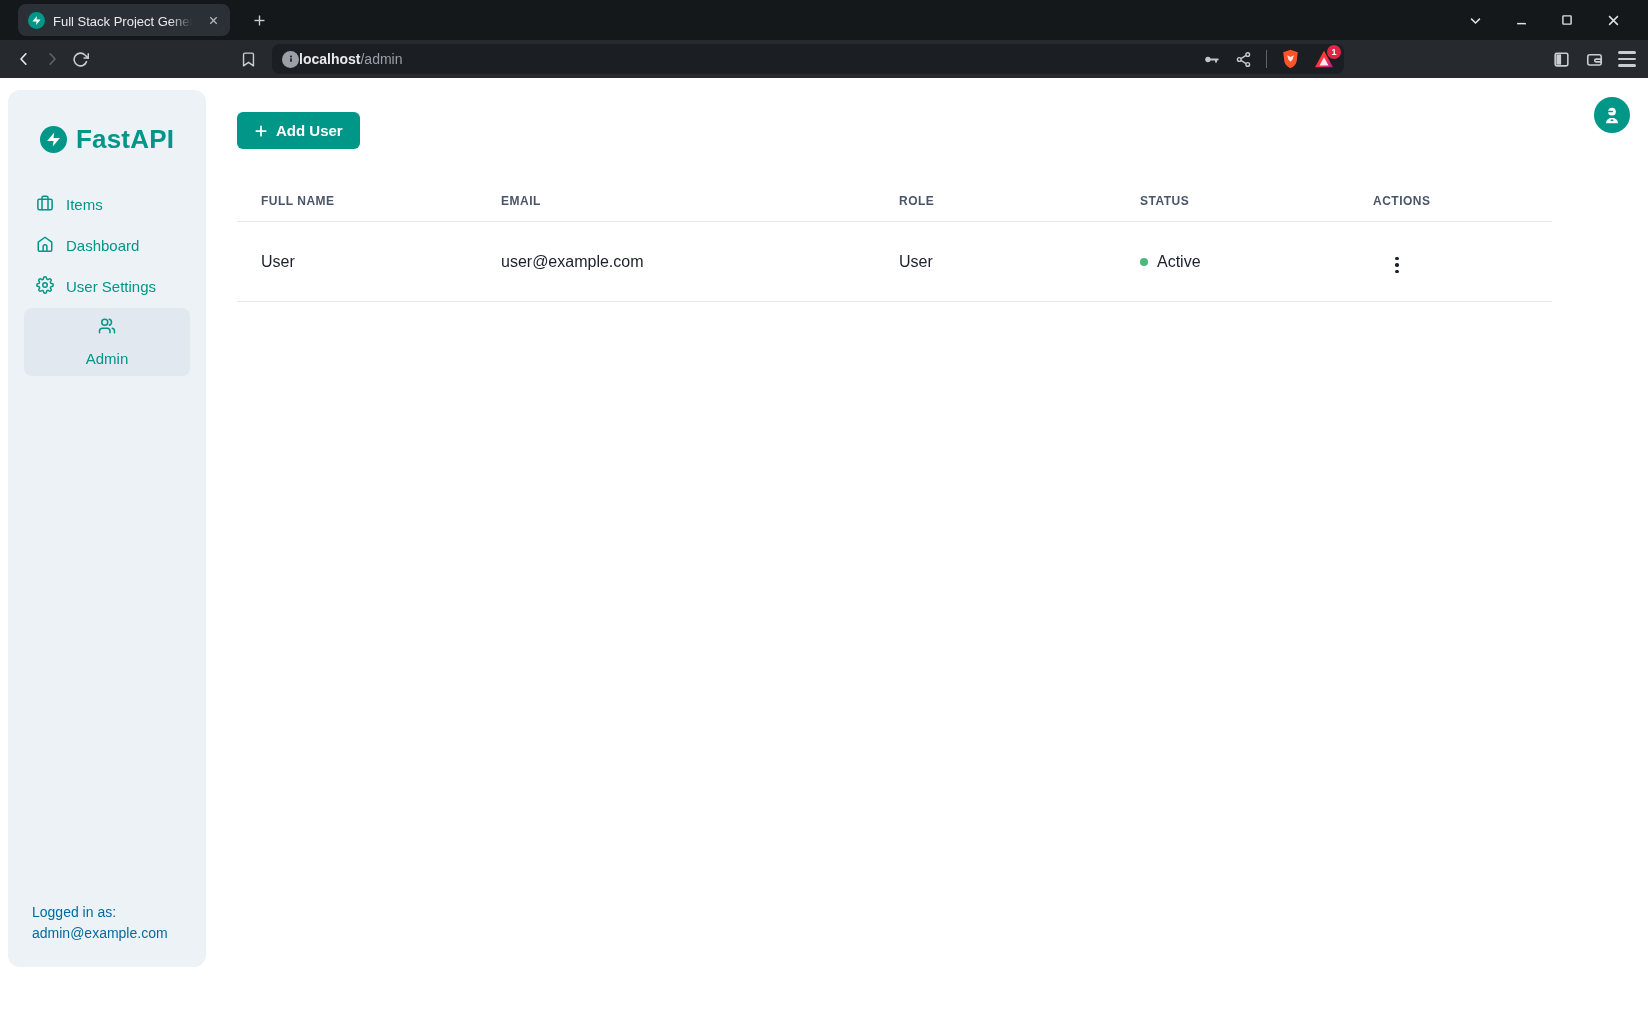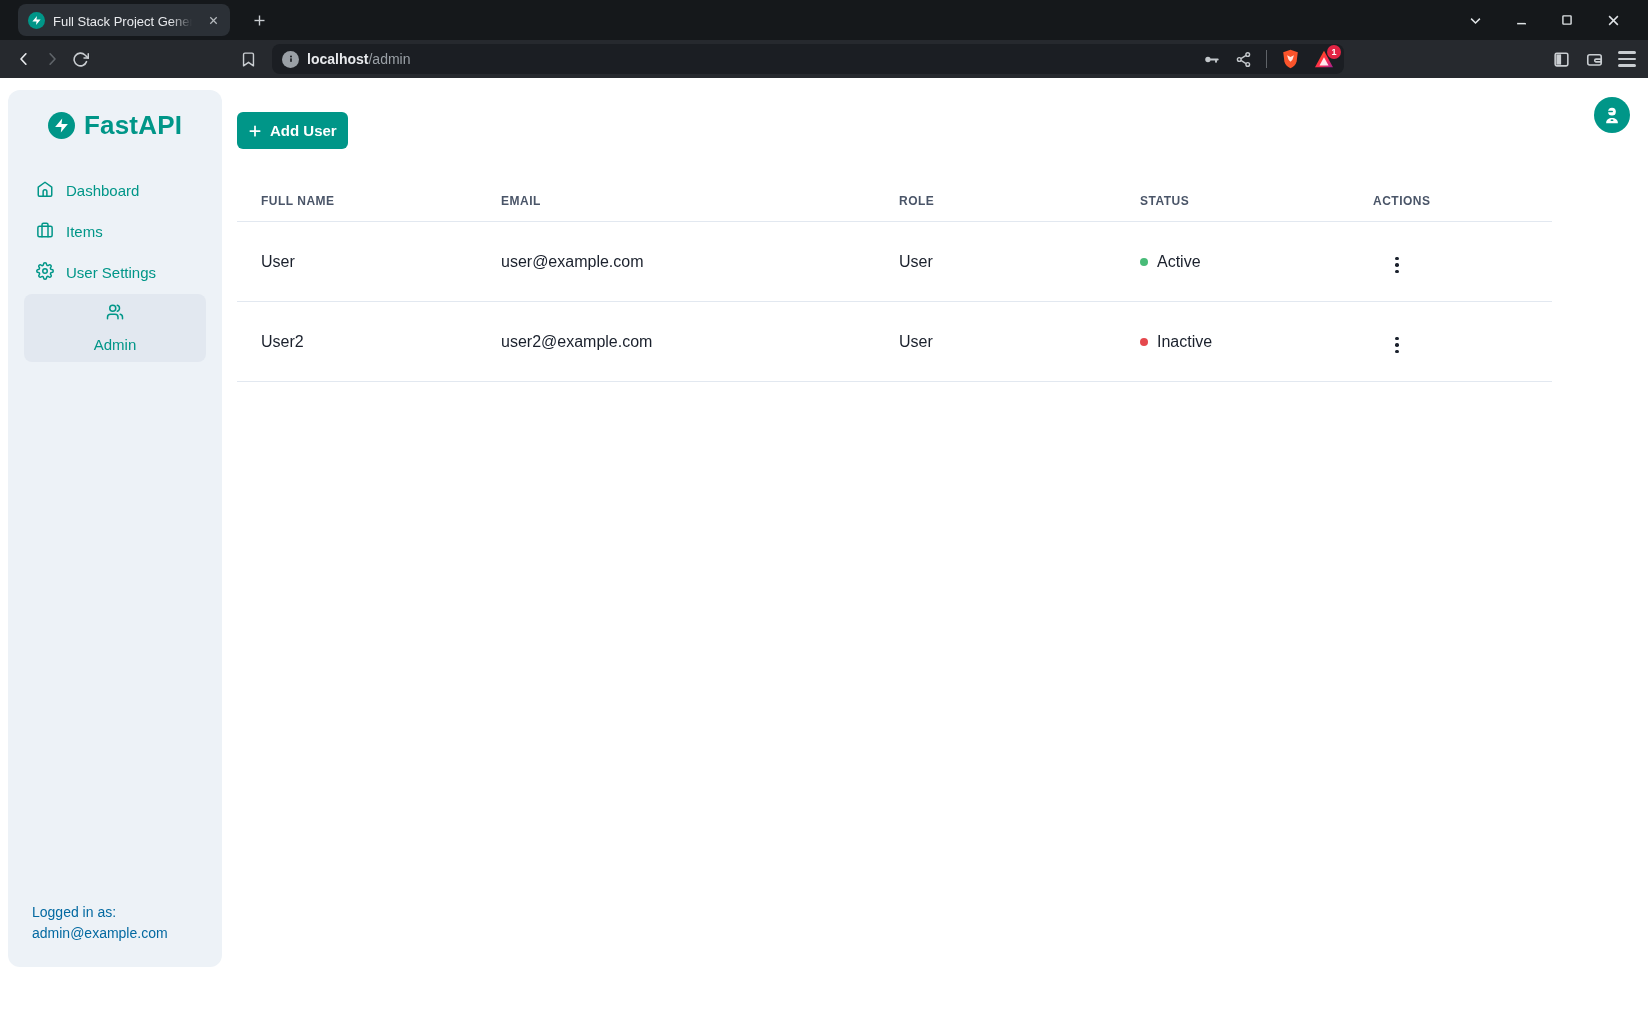--- a/index.html
+++ b/index.html
@@ -16,51 +16,51 @@
   .tab-title-wrap::after { content:""; position:absolute; right:0; top:0; bottom:0; width:26px; background:linear-gradient(90deg, rgba(43,48,54,0), #2b3036 85%); }
   .tab-close { width:18px; height:18px; border-radius:4px; display:flex; align-items:center; justify-content:center; flex:none; }
   .icon-btn svg, .tab-close svg { display:block; }
   .newtab { margin-left:16px; width:26px; height:26px; display:flex; align-items:center; justify-content:center; border-radius:50%; }
   .win-controls { margin-left:auto; display:flex; align-items:center; gap:20px; padding-right:8px; }
   .win-controls .icon-btn { width:26px; height:26px; display:flex; align-items:center; justify-content:center; }
 
   .toolbar { height:38px; background:#26292e; display:flex; align-items:center; padding:0 12px 0 10px; }
   .nav-btn { width:28px; height:28px; display:flex; align-items:center; justify-content:center; border-radius:50%; flex:none; }
   .toolbar-spacer { width:140px; }
-  .urlbar { margin-left:10px; height:30px; width:1072px; background:#1b1e23; border-radius:8px; display:flex; align-items:center; padding:0 10px; gap:8px; }
+  .urlbar { margin-left:10px; height:30px; width:1072px; background:#1b1e23; border-radius:8px; display:flex; align-items:center; padding:0 10px; gap:0; }
   .site-info { width:17px; height:17px; border-radius:50%; background:#9aa0a6; color:#1b1e23; display:flex; align-items:center; justify-content:center; flex:none; }
   .url-text { font-size:14px; }
   .url-host { color:#e8eaed; font-weight:bold; }
   .url-path { color:#9aa0a6; }
   .urlbar-right { margin-left:auto; display:flex; align-items:center; gap:14px; }
   .v-divider { width:1px; height:18px; background:#5f6368; }
   .badge-count { position:absolute; top:-5px; right:-7px; min-width:14px; height:14px; border-radius:7px; background:#e32444; color:#fff; font-size:9px; font-weight:bold; display:flex; align-items:center; justify-content:center; padding:0 3px; }
   .rewards-wrap { position:relative; }
   .toolbar-right { margin-left:auto; display:flex; align-items:center; gap:14px; }
   .hamburger { display:flex; flex-direction:column; gap:4px; }
   .hamburger span { width:18px; height:2.4px; background:#c9cdd1; border-radius:2px; }
 
   
   .content { position:absolute; top:78px; left:0; right:0; bottom:0; background:#fff; }
 
-  .sidebar { position:absolute; left:8px; top:12px; width:214px; height:877px; background:#EDF2F7; border-radius:12px; padding:20px 16px 0 16px; }
+  .sidebar { position:absolute; left:8px; top:12px; width:198px; height:877px; background:#EDF2F7; border-radius:12px; padding:34px 16px 0 16px; }
   .logo-row { display:flex; align-items:center; justify-content:center; gap:9px; }
   .logo-mark { width:27px; height:27px; border-radius:50%; background:#009688; display:flex; align-items:center; justify-content:center; }
   .logo-mark svg { width:17px; height:17px; }
   .logo-text { color:#009688; font-size:26px; font-weight:bold; letter-spacing:0.2px; }
   .nav { margin-top:30px; display:flex; flex-direction:column; gap:2px; }
   .nav-item { display:flex; align-items:center; gap:12px; padding:9px 12px; border-radius:8px; color:#009688; font-size:15px; cursor:pointer; }
   .nav-item.active { background:#E2E8F0;flex-direction:column; }
   .nav-item svg { flex:none; }
   .sidebar-footer { position:absolute; left:24px; bottom:22px; color:#0369a1; font-size:14px; line-height:1.55; }
 
   .main { position:absolute; left:237px; top:0; right:0; bottom:0; }
   .avatar-btn { position:absolute; top:19px; right:18px; width:36px; height:36px; border-radius:50%; background:#009688; display:flex; align-items:center; justify-content:center; border:none; cursor:pointer; }
   .page-title { margin-top:48px; font-size:30px; font-weight:bold; color:#1A202C; letter-spacing:0.2px; }
-  .add-btn { margin-top:34px; display:inline-flex; align-items:center; gap:8px; height:37px; padding:0 11px; background:#009688; color:#fff; font-size:15px; font-weight:bold; border:none; border-radius:6px; cursor:pointer; font-family:inherit; }
+  .add-btn { margin-top:34px; display:inline-flex; align-items:center; gap:8px; height:37px; padding:0 17px; background:#009688; color:#fff; font-size:15px; font-weight:bold; border:none; border-radius:6px; cursor:pointer; font-family:inherit; }
 
   table.users { margin-top:31px; width:1315px; border-collapse:collapse; table-layout:fixed; }
   col.c1{width:240px} col.c2{width:398px} col.c3{width:241px} col.c4{width:233px} col.c5{width:203px}
   th { text-align:left; font-size:12px; font-weight:bold; color:#4A5568; text-transform:uppercase; letter-spacing:0.5px; padding:14px 24px 13px; border-bottom:1px solid #E2E8F0; }
   td { padding:24px 24px; font-size:16px; color:#1A202C; border-bottom:1px solid #E2E8F0; vertical-align:middle; }
   .dim-text { color:#9AA4B2; }
   .you-badge { display:inline-block; margin-left:8px; background:#B2F5EA; color:#234E52; font-size:11px; font-weight:bold; letter-spacing:0.4px; padding:2px 6px; border-radius:3px; vertical-align:1px; }
   .status-cell { display:flex; align-items:center; gap:9px; }
   .status-dot { width:8px; height:8px; border-radius:50%; flex:none; }
   .kebab { display:inline-flex; flex-direction:column; gap:3px; margin-left:18px; background:none; border:none; padding:4px; cursor:pointer; }
@@ -221,34 +221,34 @@
             <polygon points="13 2 3 14 12 14 11 22 21 10 12 10"></polygon>
           </svg>
       </span>
       <span class="logo-text">FastAPI</span>
     </div>
 
     <nav class="nav">
       <div class="nav-item">
         <span>
           <svg width="18" height="18" viewBox="0 0 24 24" stroke="#009688" stroke-width="2" fill="none" stroke-linecap="round" stroke-linejoin="round">
+              <rect x="2.5" y="7" width="19" height="14" rx="2"></rect>
+              <path d="M16 21V5a2 2 0 0 0-2-2h-4a2 2 0 0 0-2 2v16"></path>
+            </svg>
+        </span>
+        <span>Items</span>
+      </div>
+      <div class="nav-item">
+        <span>
+          <svg width="18" height="18" viewBox="0 0 24 24" stroke="#009688" stroke-width="2" fill="none" stroke-linecap="round" stroke-linejoin="round">
               <path d="M3 9.5 12 3l9 6.5V20a1.5 1.5 0 0 1-1.5 1.5h-15A1.5 1.5 0 0 1 3 20z"></path>
               <path d="M9.5 21.5v-6a2.5 2.5 0 0 1 5 0v6"></path>
             </svg>
         </span>
         <span>Dashboard</span>
-      </div>
-      <div class="nav-item">
-        <span>
-          <svg width="18" height="18" viewBox="0 0 24 24" stroke="#009688" stroke-width="2" fill="none" stroke-linecap="round" stroke-linejoin="round">
-              <rect x="2.5" y="7" width="19" height="14" rx="2"></rect>
-              <path d="M16 21V5a2 2 0 0 0-2-2h-4a2 2 0 0 0-2 2v16"></path>
-            </svg>
-        </span>
-        <span>Items</span>
       </div>
       <div class="nav-item">
         <span>
           <svg width="18" height="18" viewBox="0 0 24 24" stroke="#009688" stroke-width="2" fill="none" stroke-linecap="round" stroke-linejoin="round">
               <circle cx="12" cy="12" r="3"></circle>
               <path d="M19.4 15a1.65 1.65 0 0 0 .33 1.82l.06.06a2 2 0 0 1 0 2.83 2 2 0 0 1-2.83 0l-.06-.06a1.65 1.65 0 0 0-1.82-.33 1.65 1.65 0 0 0-1 1.51V21a2 2 0 0 1-2 2 2 2 0 0 1-2-2v-.09A1.65 1.65 0 0 0 9 19.4a1.65 1.65 0 0 0-1.82.33l-.06.06a2 2 0 0 1-2.83 0 2 2 0 0 1 0-2.83l.06-.06a1.65 1.65 0 0 0 .33-1.82 1.65 1.65 0 0 0-1.51-1H3a2 2 0 0 1-2-2 2 2 0 0 1 2-2h.09A1.65 1.65 0 0 0 4.6 9a1.65 1.65 0 0 0-.33-1.82l-.06-.06a2 2 0 0 1 0-2.83 2 2 0 0 1 2.83 0l.06.06a1.65 1.65 0 0 0 1.82.33H9a1.65 1.65 0 0 0 1-1.51V3a2 2 0 0 1 2-2 2 2 0 0 1 2 2v.09a1.65 1.65 0 0 0 1 1.51 1.65 1.65 0 0 0 1.82-.33l.06-.06a2 2 0 0 1 2.83 0 2 2 0 0 1 0 2.83l-.06.06a1.65 1.65 0 0 0-.33 1.82V9a1.65 1.65 0 0 0 1.51 1H21a2 2 0 0 1 2 2 2 2 0 0 1-2 2h-.09a1.65 1.65 0 0 0-1.51 1z"></path>
             </svg>
         </span>
         <span>User Settings</span>
       </div>
@@ -317,32 +317,16 @@
                 <span class="status-dot" style="background: rgb(72, 187, 120);"></span>
                 <span>Active</span>
               </span>
             </td>
           <td><button class="kebab">
                 <i></i>
                 <i></i>
                 <i></i>
               </button></td>
         </tr>
-        <tr>
-          <td><span>User2</span></td>
-          <td>user2@example.com</td>
-          <td>User</td>
-          <td>
-              <span class="status-cell">
-                <span class="status-dot" style="background: rgb(229, 72, 77);"></span>
-                <span>Inactive</span>
-              </span>
-            </td>
-          <td><button class="kebab">
-                <i></i>
-                <i></i>
-                <i></i>
-              </button></td>
-        </tr>
       </tbody>
     </table>
   </main>
 </div>
 
 </body></html>

